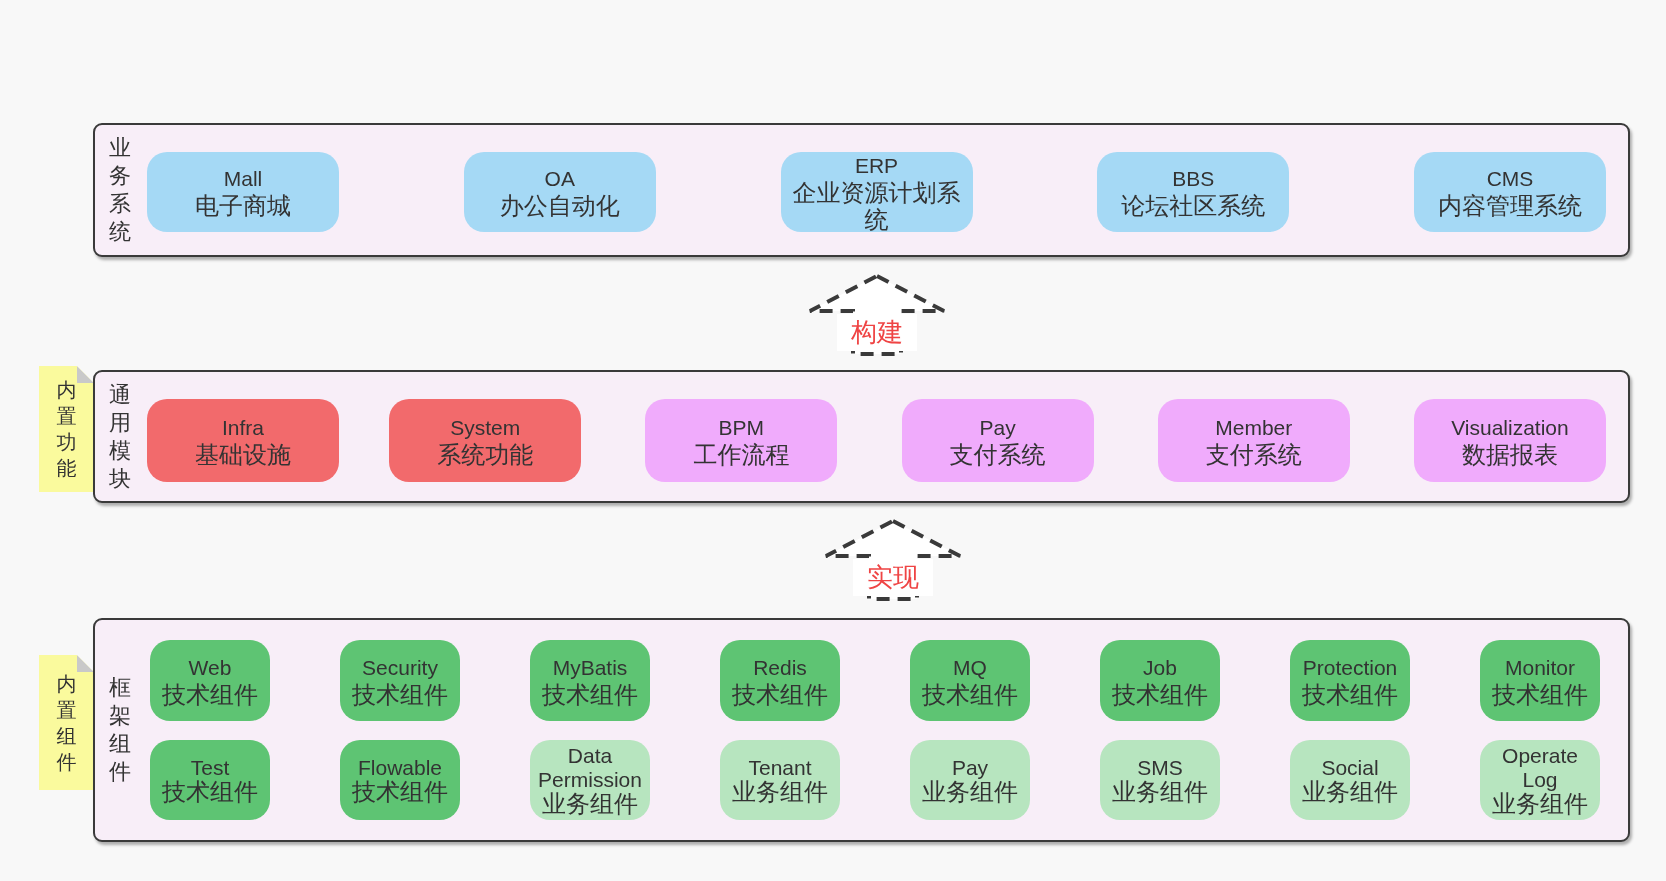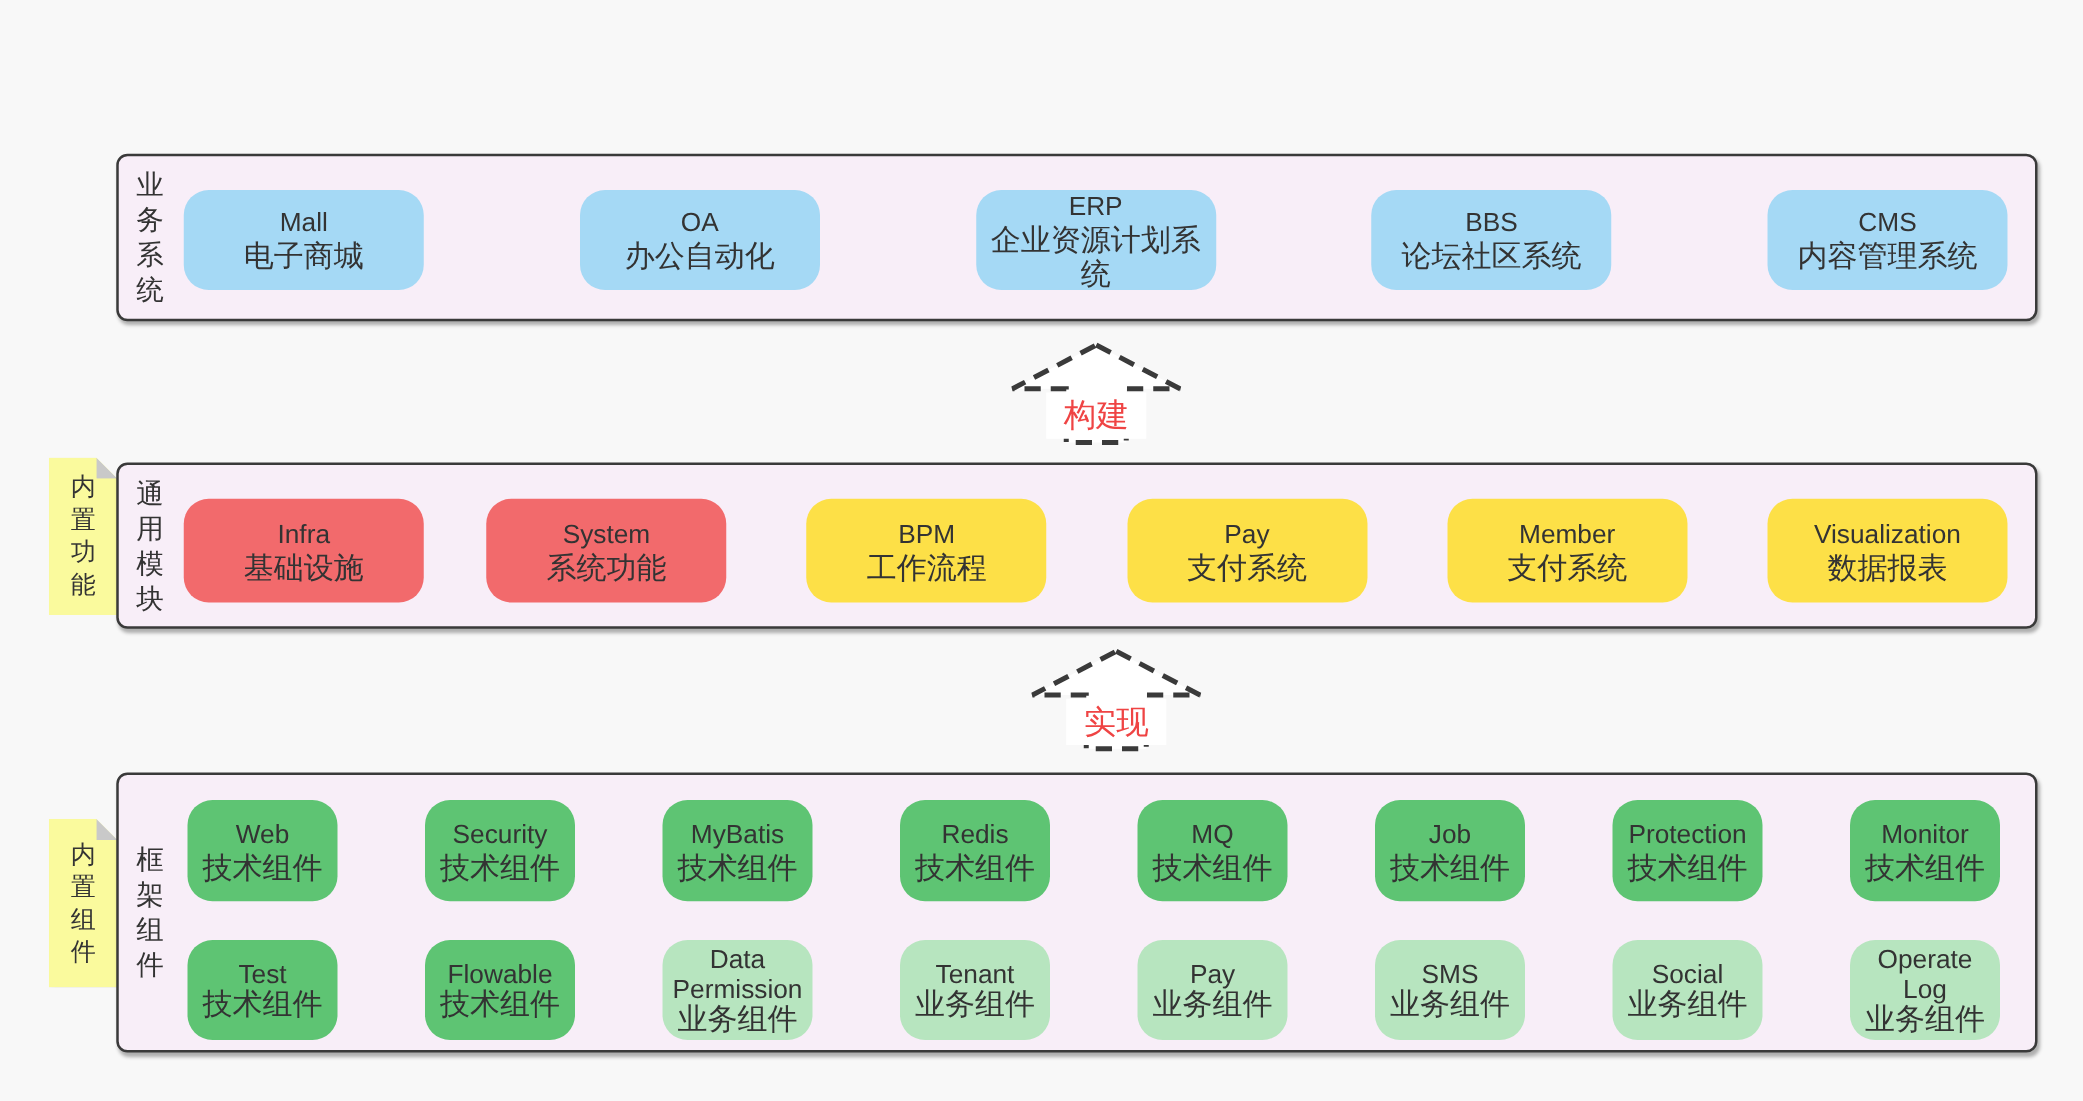--- a/index.html
+++ b/index.html
@@ -30,36 +30,36 @@
   .vlabel div{display:block;}
 
   
   .row{
     position:absolute;left:52px;right:22px;
     display:flex;justify-content:space-between;
   }
   #layer-business .row{top:27px;height:80px;}
   #layer-modules .row{top:27px;height:83px;}
   #layer-components .row-1{top:20px;height:81px;}
-  #layer-components .row-2{top:132px;height:80px;}
+  #layer-components .row-2{top:120px;height:80px;}
   #layer-components .row{left:55px;right:28px;}
 
   .box{
     border-radius:20px;
     display:flex;flex-direction:column;align-items:center;justify-content:center;
     text-align:center;flex:0 0 auto;
     line-height:27px;
   }
   .w190{width:192px;}
   .w150{width:120px;}
   .bt{font-size:21px;}
   .bs{font-size:24px;}
   .blue{background:#a5d9f5;}
   .red{background:#f26a6c;}
-  .pink{background:#fde047;margin-left:14px;}
+  .pink{background:#f0abfc;margin-left:14px;}
   .green{background:#5ec473;}
   .lightgreen{background:#b7e5bf;}
   .box .bt,.box .bs{padding:0 4px;}
   .row-2 .box{line-height:24px;}
 
   
   .tag{
     position:absolute;left:39px;width:55px;
     background:#fafa9d;
     filter:drop-shadow(2px 2px 2px rgba(0,0,0,0.25));

